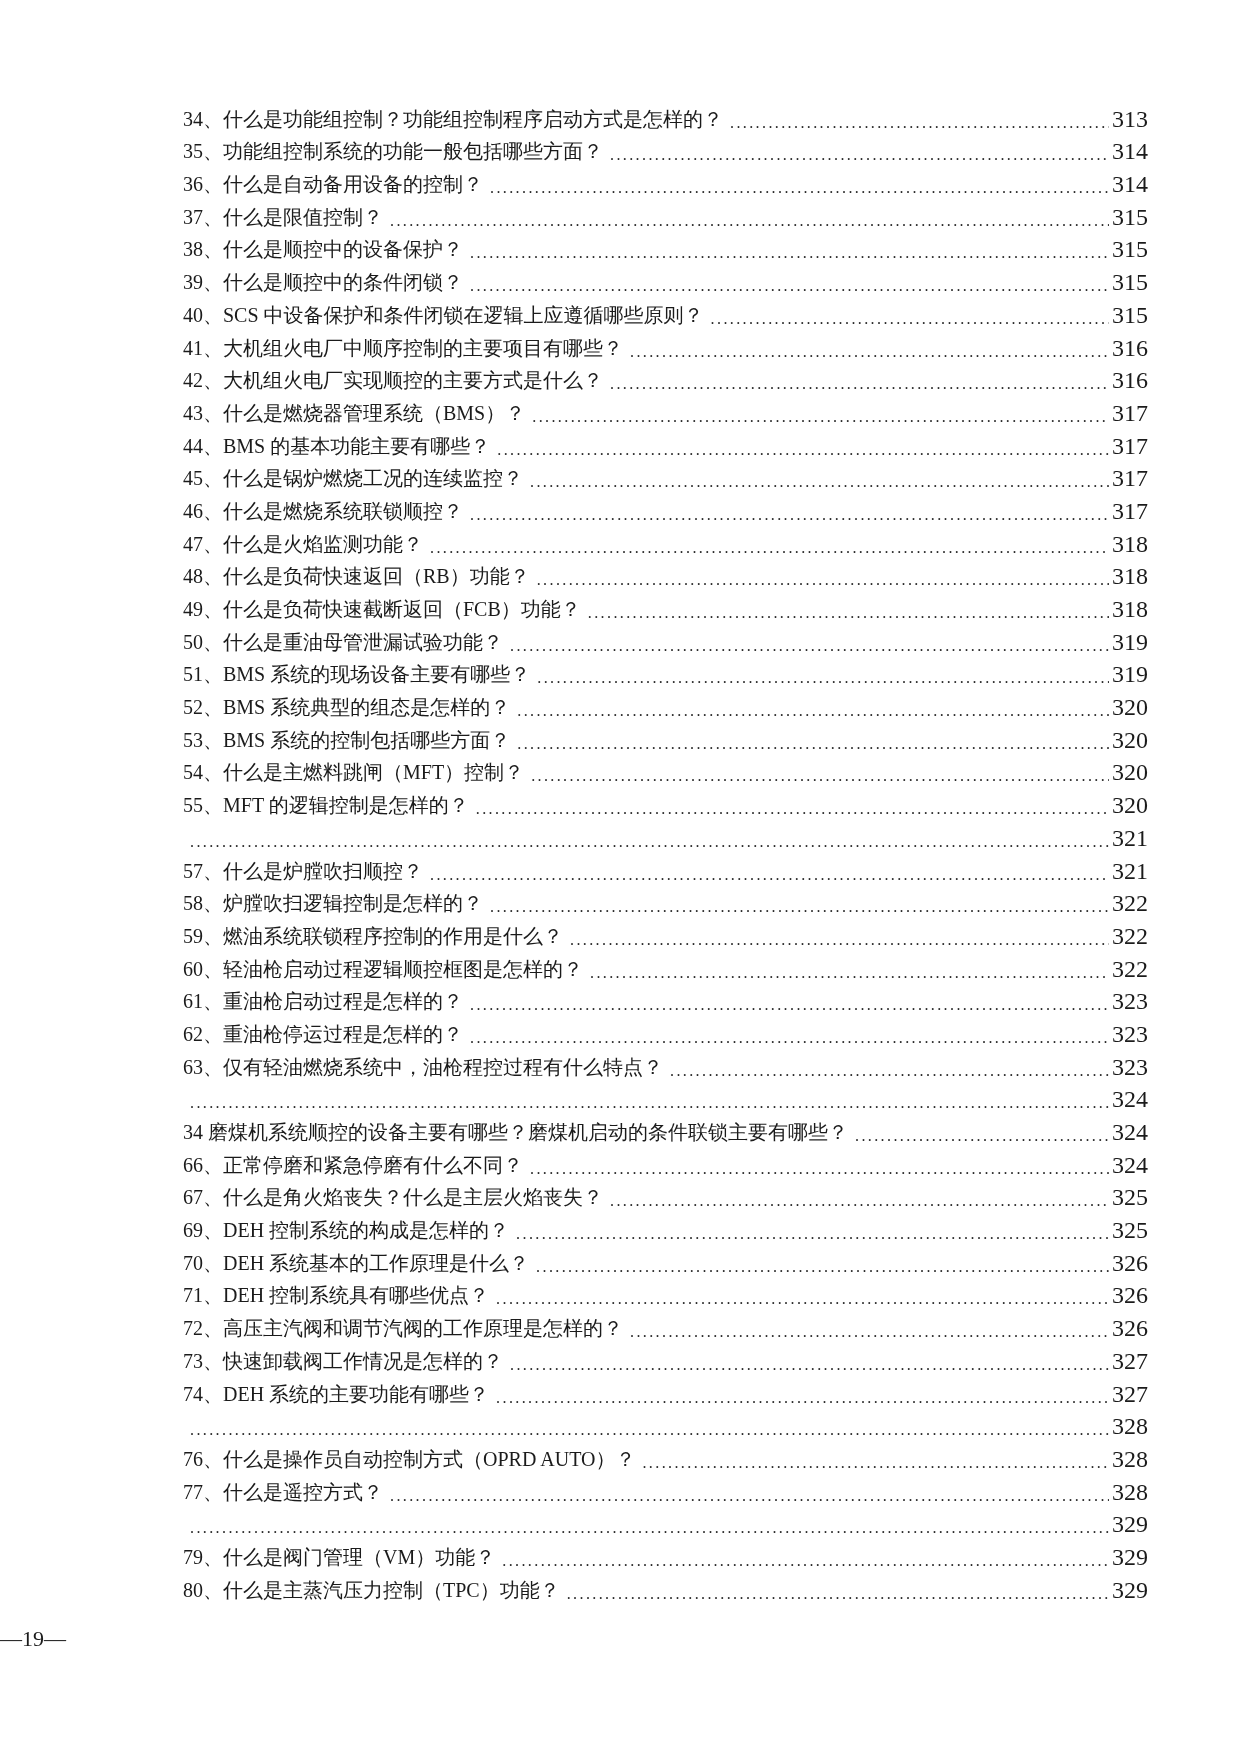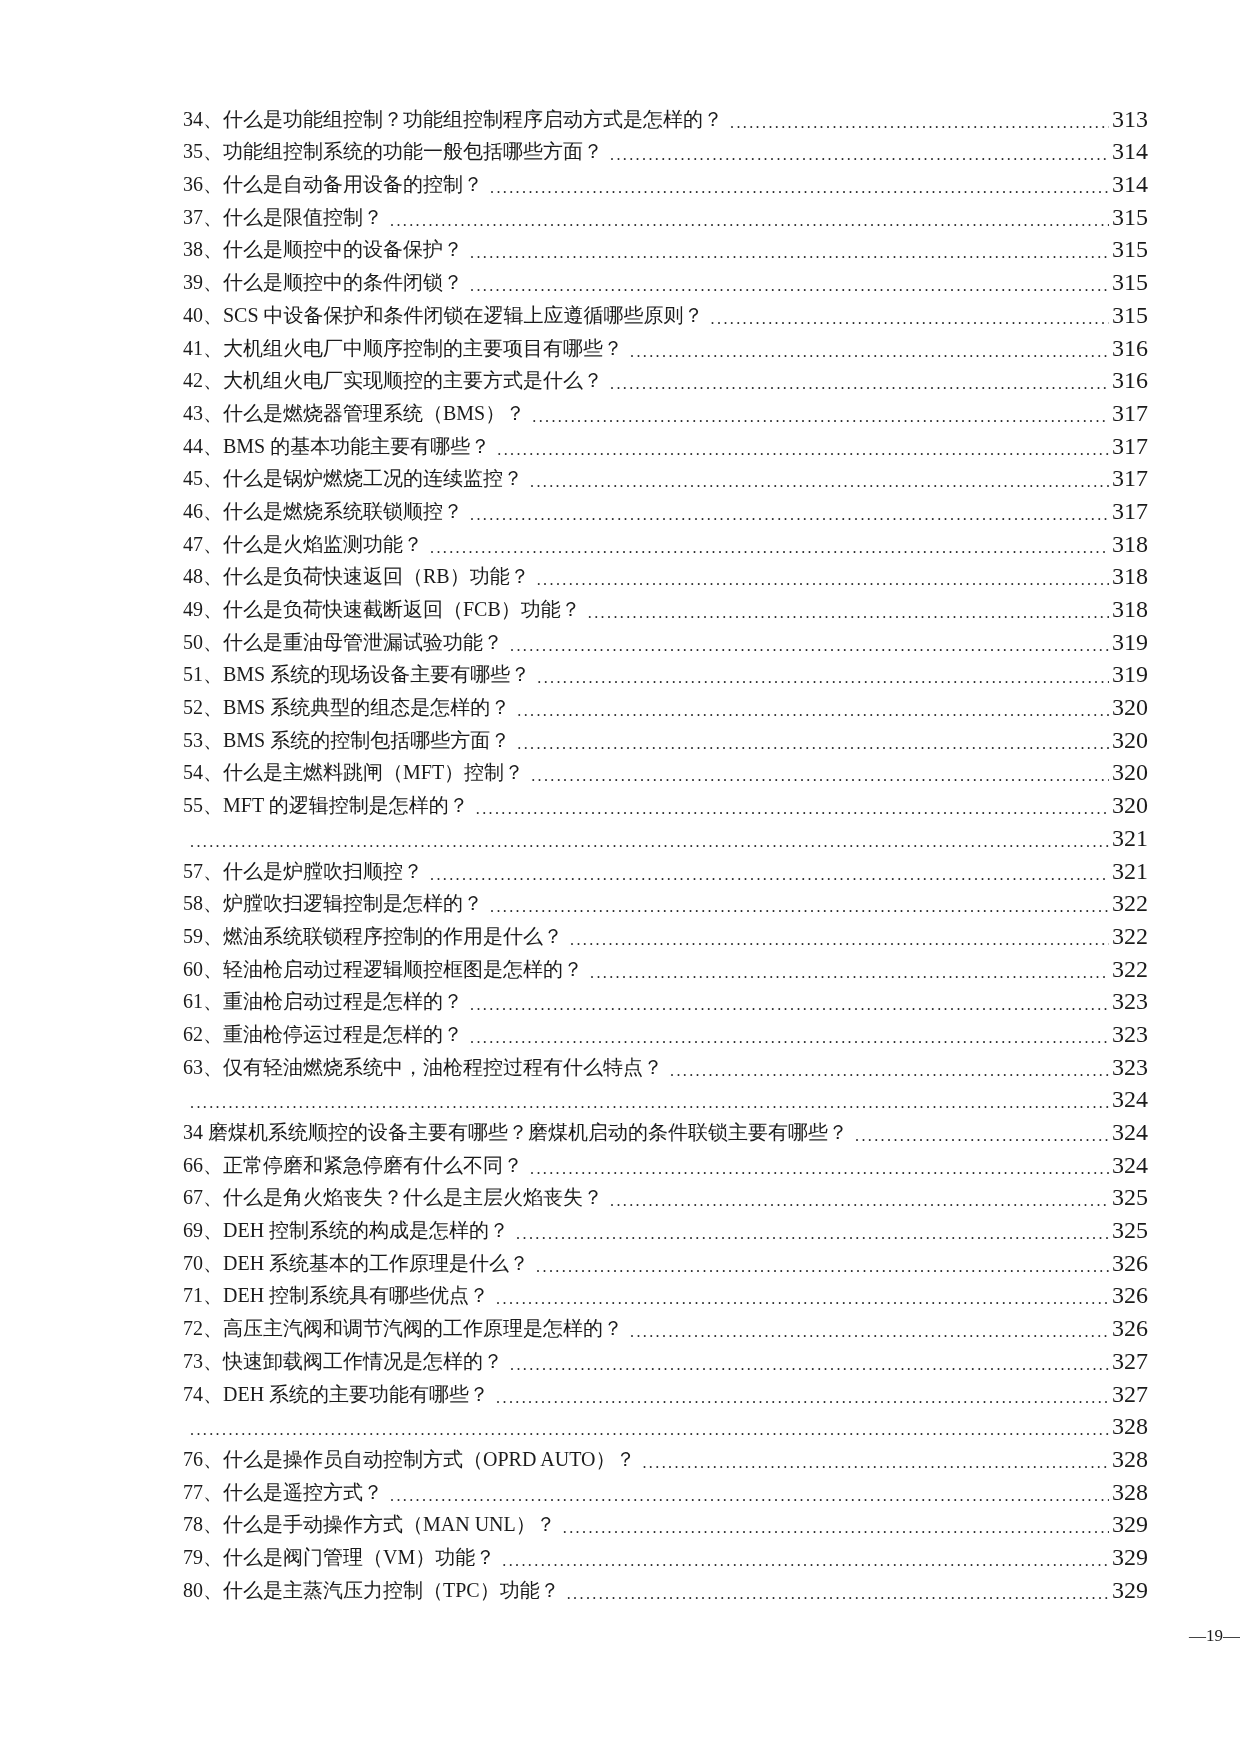--- a/index.html
+++ b/index.html
@@ -42,22 +42,22 @@
     flex: 0 0 auto;
     min-width: 34px;
     text-align: right;
     font-size: 24px;
   }
   .footer {
     position: absolute;
     top: 1626px;
     left: 0;
     width: 100%;
-    text-align: right;
-    font-size: 17px;
+    text-align: left;
+    font-size: 22px;
     color: #1b1b1b;
   }
 </style>
 </head>
 <body>
 
 <div class="page">
   <div class="toc" id="toc">
   <div class="row">
     <span class="label">34、什么是功能组控制？功能组控制程序启动方式是怎样的？</span>
@@ -308,21 +308,20 @@
     <span class="pagenum">328</span>
   </div>
 
   <div class="row">
     <span class="label">77、什么是遥控方式？</span>
     <span class="leader"></span>
     <span class="pagenum">328</span>
   </div>
 
   <div class="row">
-    <span class="label">78、什么是手动操作方式（MAN UNL）？</span>
     <span class="leader"></span>
     <span class="pagenum">329</span>
   </div>
 
   <div class="row">
     <span class="label">79、什么是阀门管理（VM）功能？</span>
     <span class="leader"></span>
     <span class="pagenum">329</span>
   </div>
 

